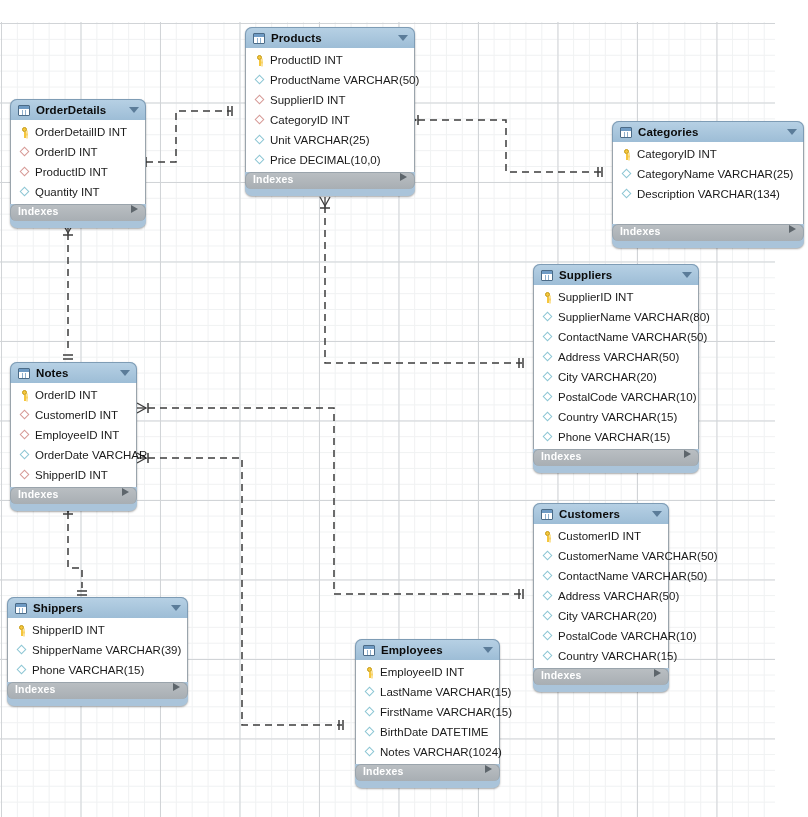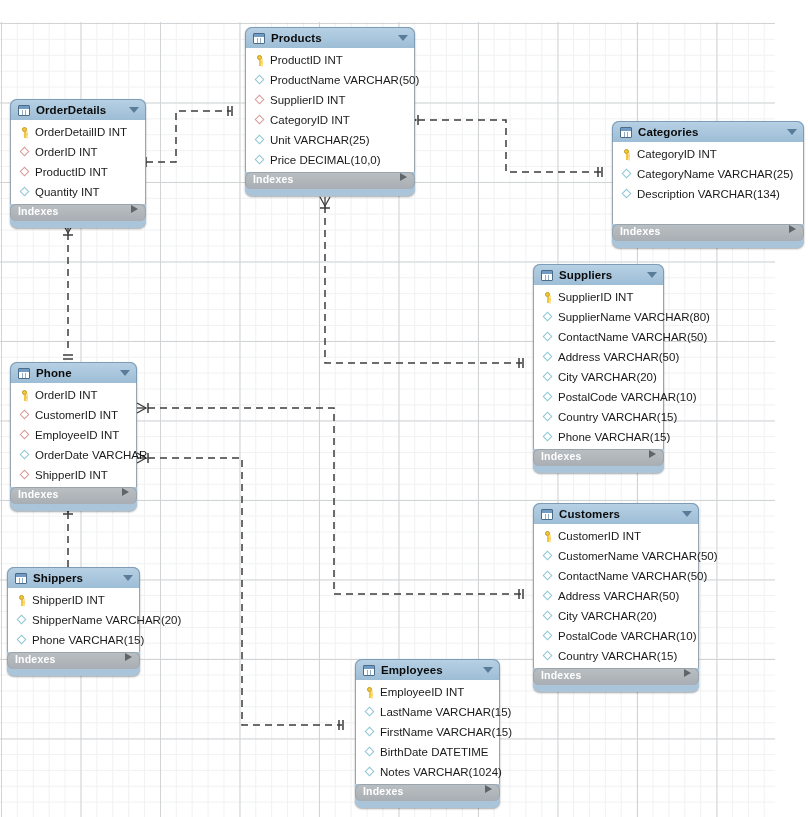--- a/index.html
+++ b/index.html
@@ -362,21 +362,21 @@
             <span class="gl gl-d"></span>
             <span class="col-name">Description VARCHAR(134)</span>
           </div>
           <div class="col spacer"></div>
         </div>
         <div class="tbl-idx">
           <span class="tbl-idx-label">Indexes</span>
           <span class="tbl-idx-caret"></span>
         </div>
       </div>
-      <div class="tbl" style="left: 533px; top: 264px; width: 131px;">
+      <div class="tbl" style="left: 533px; top: 264px; width: 166px;">
         <div class="tbl-head">
           <span class="tbl-icon"></span>
           <span class="tbl-title">Suppliers</span>
           <span class="tbl-caret"></span>
         </div>
         <div class="tbl-body">
           <div class="col">
             <span class="gl gl-pk"></span>
             <span class="col-name">SupplierID INT</span>
           </div>
@@ -410,21 +410,21 @@
           </div>
         </div>
         <div class="tbl-idx">
           <span class="tbl-idx-label">Indexes</span>
           <span class="tbl-idx-caret"></span>
         </div>
       </div>
       <div class="tbl" style="left: 10px; top: 362px; width: 127px;">
         <div class="tbl-head">
           <span class="tbl-icon"></span>
-          <span class="tbl-title">Phone</span>
+          <span class="tbl-title">Notes</span>
           <span class="tbl-caret"></span>
         </div>
         <div class="tbl-body">
           <div class="col">
             <span class="gl gl-pk"></span>
             <span class="col-name">OrderID INT</span>
           </div>
           <div class="col">
             <span class="gl gl-d gl-fk"></span>
             <span class="col-name">CustomerID INT</span>
@@ -440,21 +440,21 @@
           <div class="col">
             <span class="gl gl-d gl-fk"></span>
             <span class="col-name">ShipperID INT</span>
           </div>
         </div>
         <div class="tbl-idx">
           <span class="tbl-idx-label">Indexes</span>
           <span class="tbl-idx-caret"></span>
         </div>
       </div>
-      <div class="tbl" style="left: 533px; top: 503px; width: 166px;">
+      <div class="tbl" style="left: 533px; top: 503px; width: 136px;">
         <div class="tbl-head">
           <span class="tbl-icon"></span>
           <span class="tbl-title">Customers</span>
           <span class="tbl-caret"></span>
         </div>
         <div class="tbl-body">
           <div class="col">
             <span class="gl gl-pk"></span>
             <span class="col-name">CustomerID INT</span>
           </div>
@@ -481,46 +481,46 @@
           <div class="col">
             <span class="gl gl-d"></span>
             <span class="col-name">Country VARCHAR(15)</span>
           </div>
         </div>
         <div class="tbl-idx">
           <span class="tbl-idx-label">Indexes</span>
           <span class="tbl-idx-caret"></span>
         </div>
       </div>
-      <div class="tbl" style="left: 7px; top: 567px; width: 133px;">
+      <div class="tbl" style="left: 7px; top: 597px; width: 181px;">
         <div class="tbl-head">
           <span class="tbl-icon"></span>
           <span class="tbl-title">Shippers</span>
           <span class="tbl-caret"></span>
         </div>
         <div class="tbl-body">
           <div class="col">
             <span class="gl gl-pk"></span>
             <span class="col-name">ShipperID INT</span>
           </div>
           <div class="col">
             <span class="gl gl-d"></span>
-            <span class="col-name">ShipperName VARCHAR(20)</span>
+            <span class="col-name">ShipperName VARCHAR(39)</span>
           </div>
           <div class="col">
             <span class="gl gl-d"></span>
             <span class="col-name">Phone VARCHAR(15)</span>
           </div>
         </div>
         <div class="tbl-idx">
           <span class="tbl-idx-label">Indexes</span>
           <span class="tbl-idx-caret"></span>
         </div>
       </div>
-      <div class="tbl" style="left: 355px; top: 639px; width: 145px; margin-top: 20px;">
+      <div class="tbl" style="left: 355px; top: 639px; width: 145px;">
         <div class="tbl-head">
           <span class="tbl-icon"></span>
           <span class="tbl-title">Employees</span>
           <span class="tbl-caret"></span>
         </div>
         <div class="tbl-body">
           <div class="col">
             <span class="gl gl-pk"></span>
             <span class="col-name">EmployeeID INT</span>
           </div>

